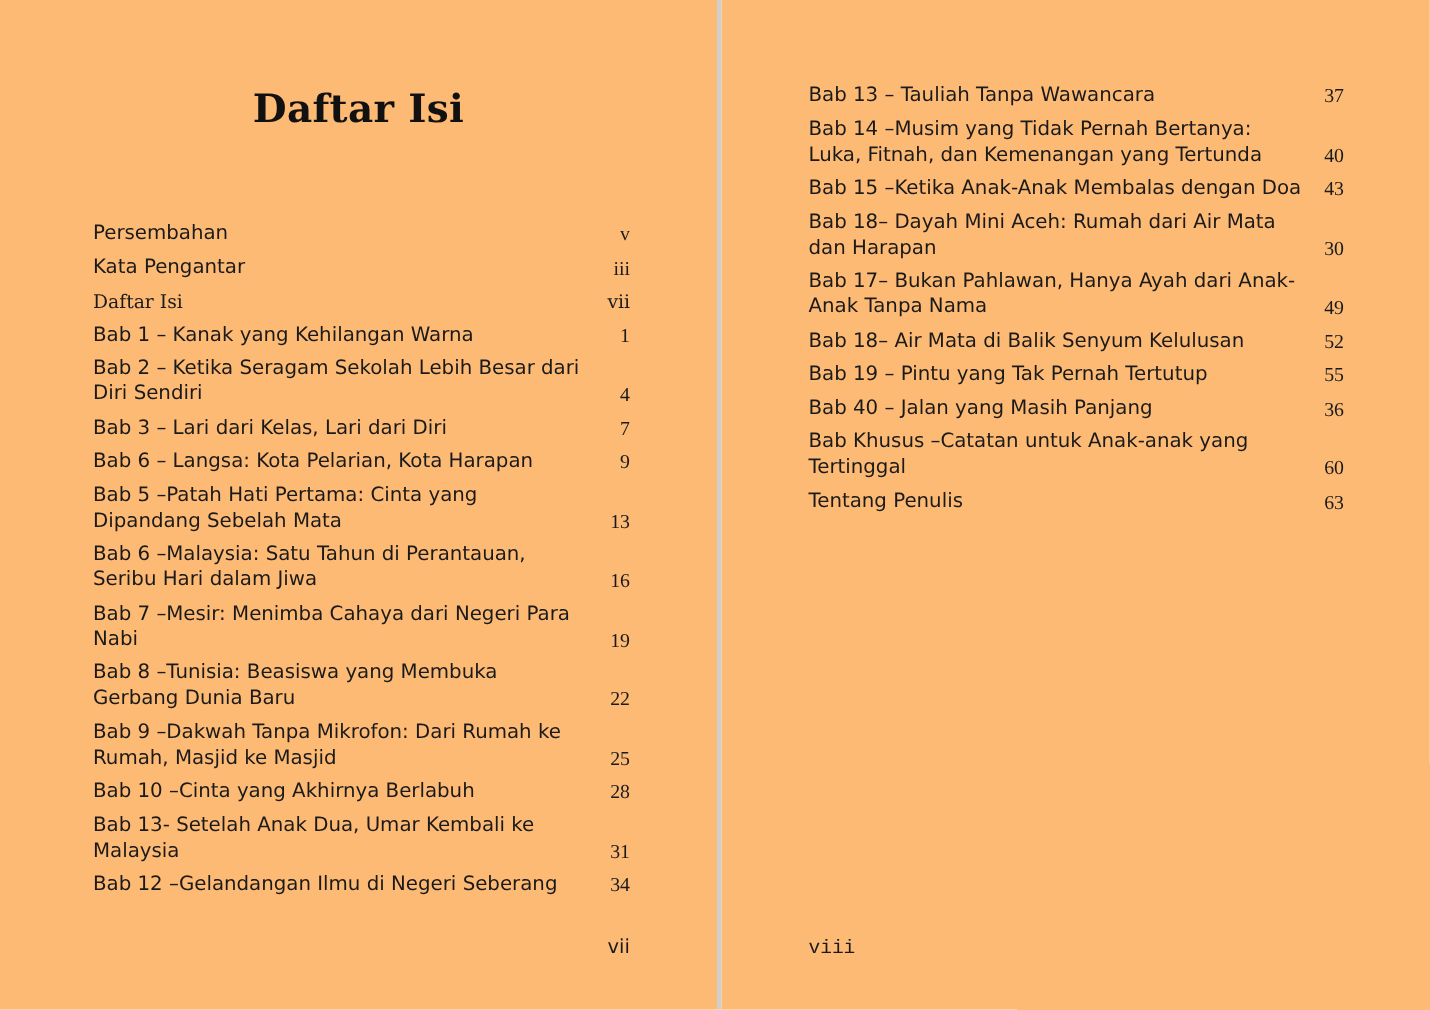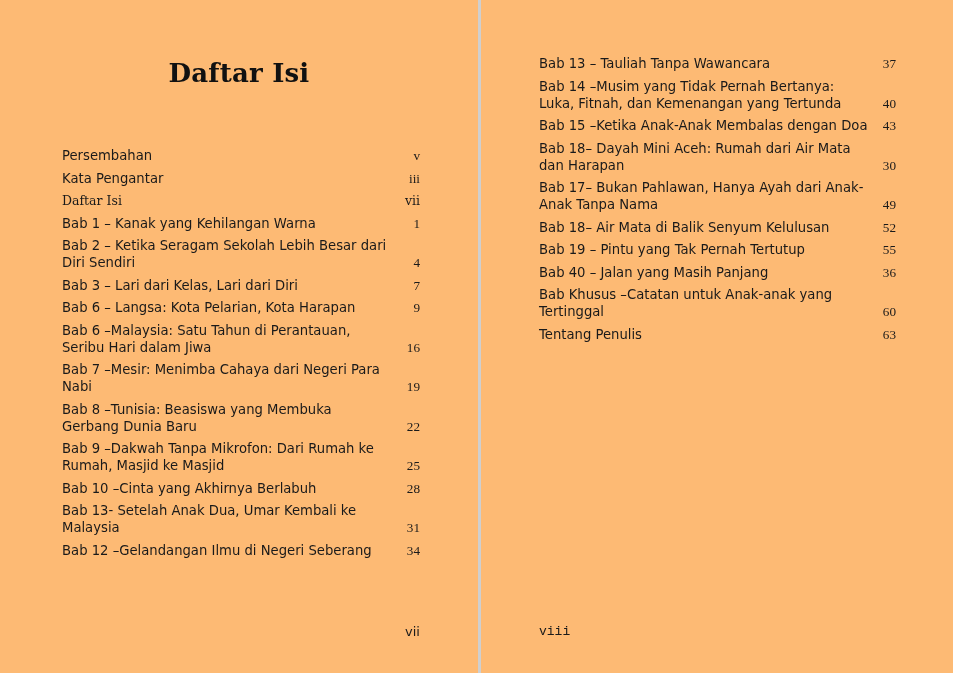--- a/index.html
+++ b/index.html
@@ -48,20 +48,24 @@
         <span class="label">Bab 2 – Ketika Seragam Sekolah Lebih Besar dari Diri Sendiri</span>
         <span class="num">4</span>
       </div>
     <div class="entry">
         <span class="label">Bab 3 – Lari dari Kelas, Lari dari Diri</span>
         <span class="num">7</span>
       </div>
     <div class="entry">
         <span class="label">Bab 6 – Langsa: Kota Pelarian, Kota Harapan</span>
         <span class="num">9</span>
+      </div>
+    <div class="entry">
+        <span class="label">Bab 5 –Patah Hati Pertama: Cinta yang Dipandang Sebelah Mata</span>
+        <span class="num">13</span>
       </div>
     <div class="entry">
         <span class="label">Bab 6 –Malaysia: Satu Tahun di Perantauan, Seribu Hari dalam Jiwa</span>
         <span class="num">16</span>
       </div>
     <div class="entry">
         <span class="label">Bab 7 –Mesir: Menimba Cahaya dari Negeri Para Nabi</span>
         <span class="num">19</span>
       </div>
     <div class="entry">

